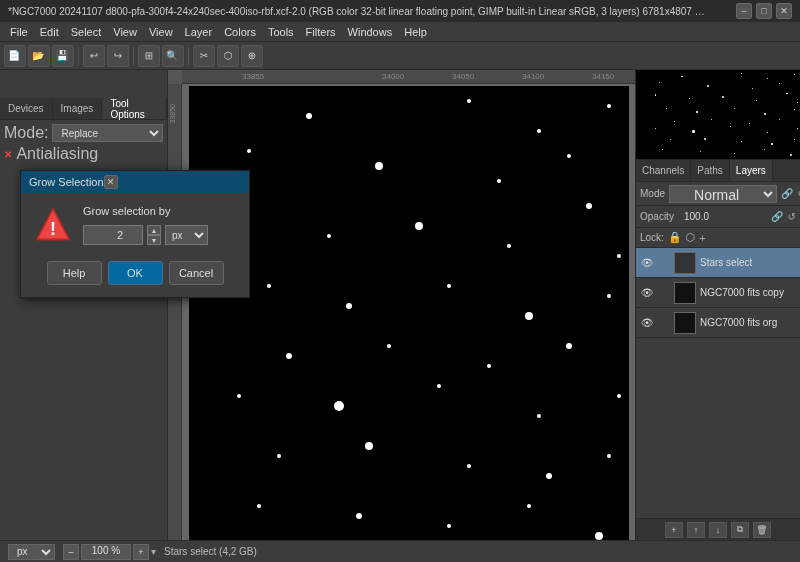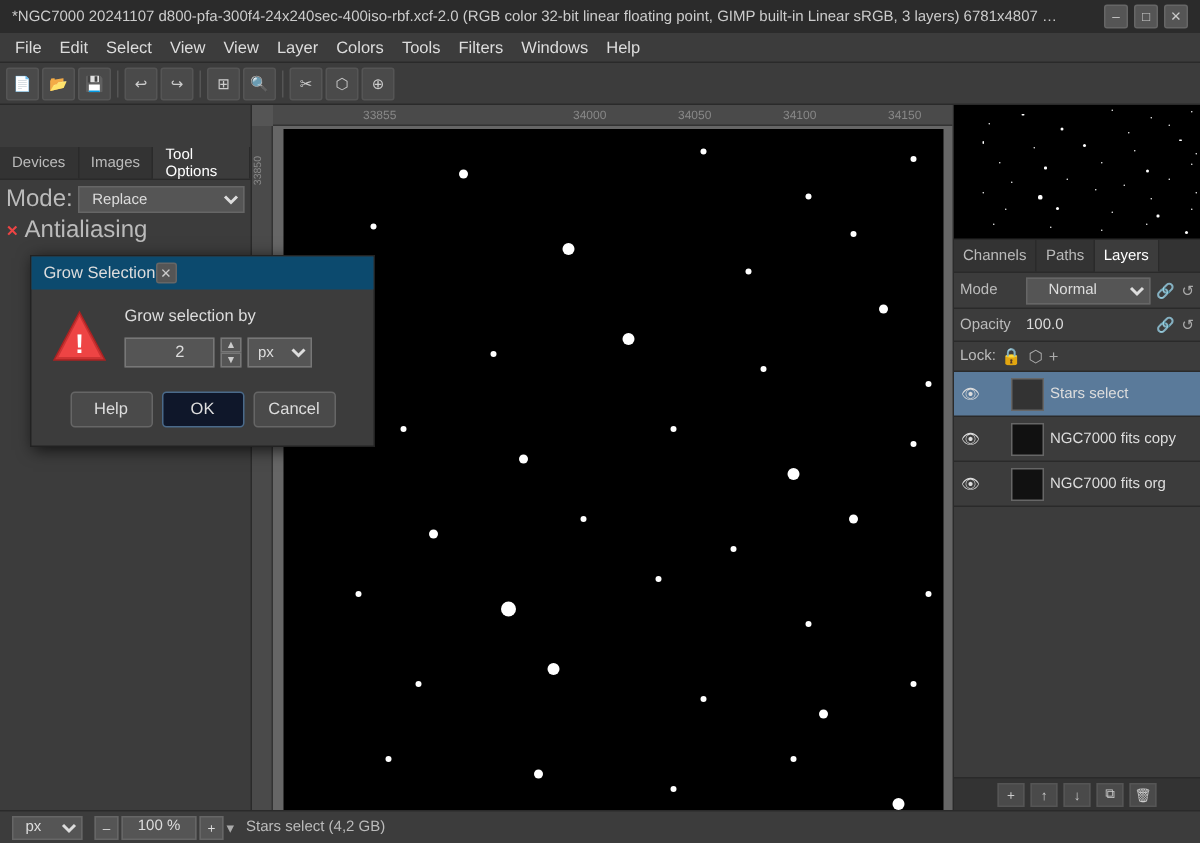--- a/index.html
+++ b/index.html
@@ -262,23 +262,23 @@
       padding: 2px 4px;
       gap: 4px;
       height: 24px;
       border-bottom: 1px solid #2a2a2a;
     }
     .mode-select {
       flex: 1;
       background: #555;
       border: 1px solid #666;
       height: 18px;
-      font-size: 10px;
-      color: #ddd;
-      padding: 0 10px;
+      font-size: 14px;
+      color: #ddd;
+      padding: 0 20px;
     }
     .opacity-section {
       display: flex;
       align-items: center;
       padding: 2px 4px;
       gap: 4px;
       height: 22px;
       border-bottom: 1px solid #2a2a2a;
     }
     .opacity-label {
@@ -528,21 +528,21 @@
       border: 1px solid #666;
       border-radius: 3px;
       color: #ddd;
       font-size: 11px;
       cursor: pointer;
       display: flex;
       align-items: center;
       justify-content: center;
     }
     .dlg-btn.primary {
-      background: #0f172a;
+      background: #0369a1;
       border-color: #4a6a8a;
     }
 
     
     .warn-icon {
       width: 40px;
       height: 40px;
       position: relative;
     }
 

